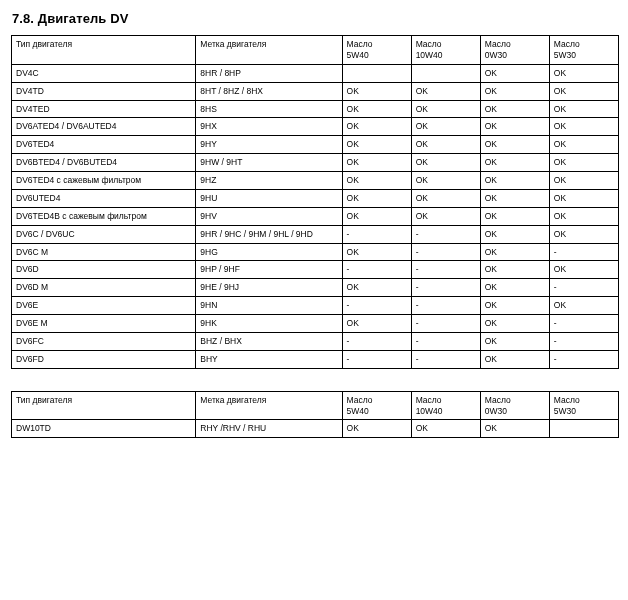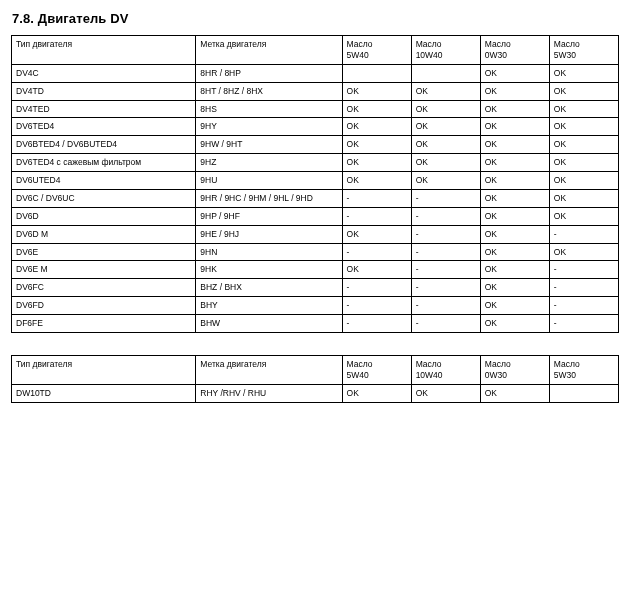--- a/index.html
+++ b/index.html
@@ -120,20 +120,28 @@
         </tr>
       <tr>
           <td>DV4TED</td>
           <td>8HS</td>
           <td>OK</td>
           <td>OK</td>
           <td>OK</td>
           <td>OK</td>
         </tr>
       <tr>
+          <td>DV6ATED4 / DV6AUTED4</td>
+          <td>9HX</td>
+          <td>OK</td>
+          <td>OK</td>
+          <td>OK</td>
+          <td>OK</td>
+        </tr>
+      <tr>
           <td>DV6TED4</td>
           <td>9HY</td>
           <td>OK</td>
           <td>OK</td>
           <td>OK</td>
           <td>OK</td>
         </tr>
       <tr>
           <td>DV6BTED4 / DV6BUTED4</td>
           <td>9HW / 9HT</td>
@@ -152,28 +160,44 @@
         </tr>
       <tr>
           <td>DV6UTED4</td>
           <td>9HU</td>
           <td>OK</td>
           <td>OK</td>
           <td>OK</td>
           <td>OK</td>
         </tr>
       <tr>
+          <td>DV6TED4B с сажевым фильтром</td>
+          <td>9HV</td>
+          <td>OK</td>
+          <td>OK</td>
+          <td>OK</td>
+          <td>OK</td>
+        </tr>
+      <tr>
           <td>DV6C / DV6UC</td>
           <td>9HR / 9HC / 9HM / 9HL / 9HD</td>
           <td>-</td>
           <td>-</td>
           <td>OK</td>
           <td>OK</td>
         </tr>
       <tr>
+          <td>DV6C M</td>
+          <td>9HG</td>
+          <td>OK</td>
+          <td>-</td>
+          <td>OK</td>
+          <td>-</td>
+        </tr>
+      <tr>
           <td>DV6D</td>
           <td>9HP / 9HF</td>
           <td>-</td>
           <td>-</td>
           <td>OK</td>
           <td>OK</td>
         </tr>
       <tr>
           <td>DV6D M</td>
           <td>9HE / 9HJ</td>
@@ -202,28 +226,20 @@
           <td>DV6FC</td>
           <td>BHZ / BHX</td>
           <td>-</td>
           <td>-</td>
           <td>OK</td>
           <td>-</td>
         </tr>
       <tr>
           <td>DV6FD</td>
           <td>BHY</td>
-          <td>-</td>
-          <td>-</td>
-          <td>OK</td>
-          <td>-</td>
-        </tr>
-      <tr>
-          <td>DF6FE</td>
-          <td>BHW</td>
           <td>-</td>
           <td>-</td>
           <td>OK</td>
           <td>-</td>
         </tr>
     </tbody>
   </table>
 
   <div class="spacer-1"></div>
 

